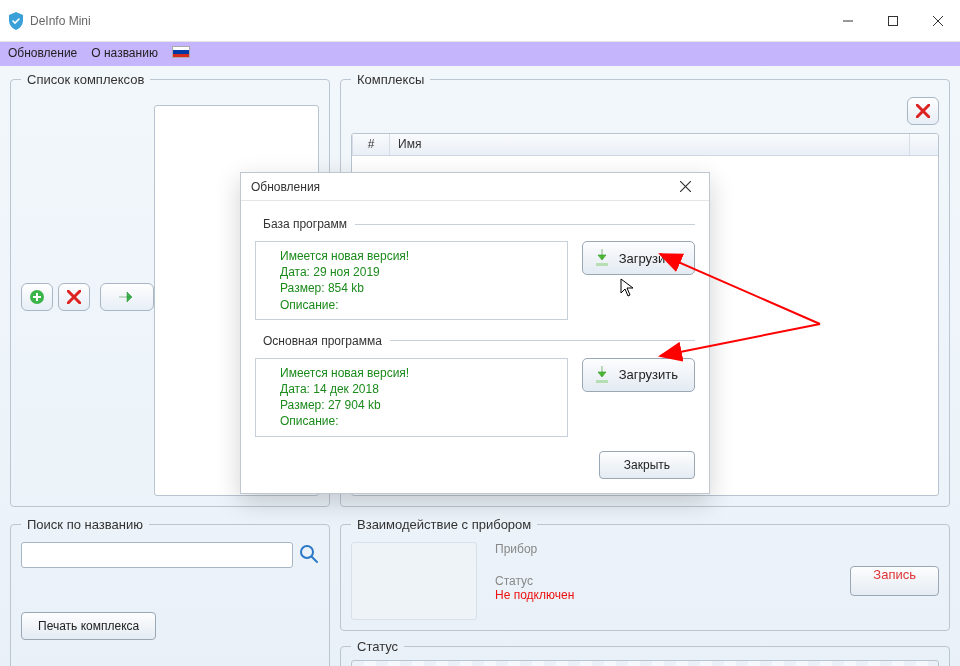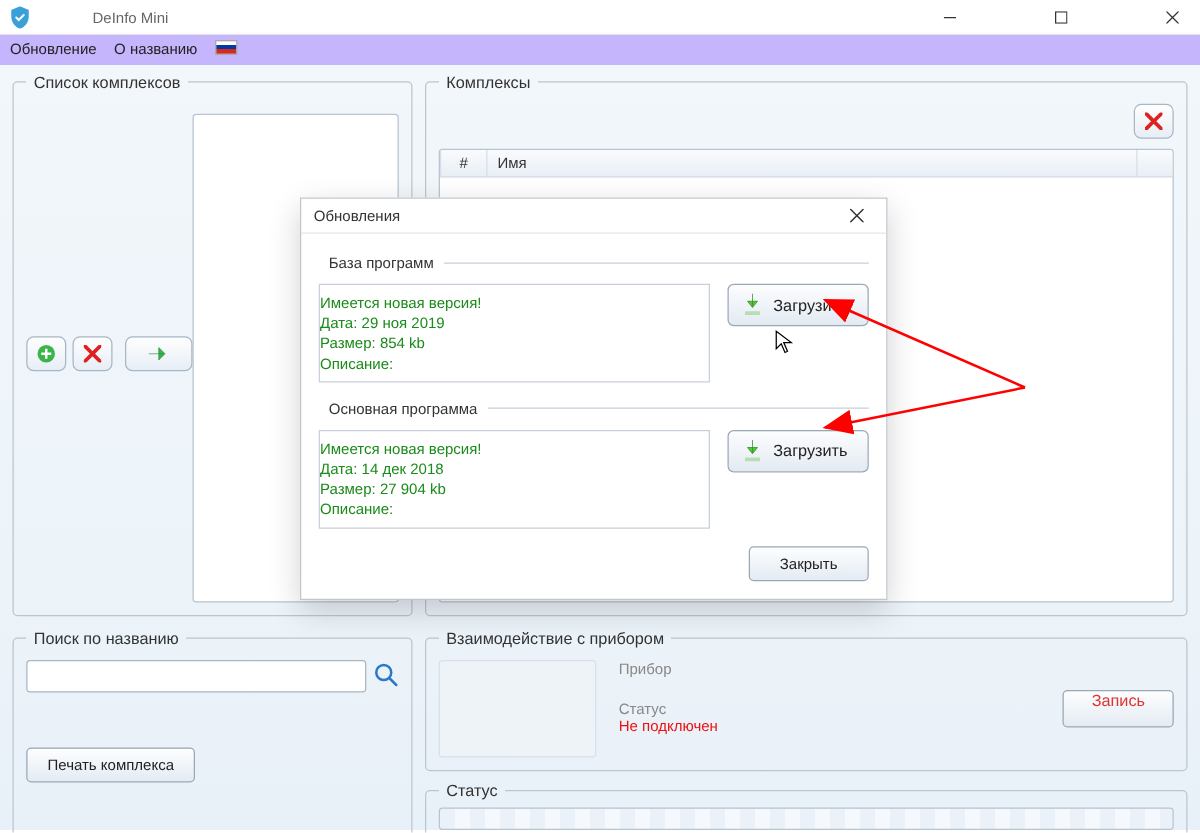--- a/index.html
+++ b/index.html
@@ -1,20 +1,20 @@
 <!DOCTYPE html>
 <html><head>
 <meta charset="utf-8">
 <style>
   * { box-sizing: border-box; font-family: "Segoe UI", Tahoma, Arial, sans-serif; }
   html, body { margin:0; padding:0; width:960px; height:666px; overflow:hidden; }
   body { background: #fff; font-size:12px; color:#333; }
 
   
-  .titlebar { height:28px; display:flex; align-items:center; padding:0 0 0 8px; border-bottom:1px solid #e5e5e5;gap:44px; }
+  .titlebar { height:42px; display:flex; align-items:center; padding:0 0 0 8px; border-bottom:1px solid #e5e5e5; }
   .titlebar .app-icon { width:16px; height:18px; margin-right:6px; }
   .titlebar .title { flex:0 0 auto; color:#666; font-size:12px; }
   .titlebar .spacer { flex:1; }
   .winbtn { width:45px; height:30px; display:flex; align-items:center; justify-content:center; color:#555; }
 
   
   .menubar { height:24px; display:flex; align-items:flex-start; padding: 4px 8px 0 8px; gap:14px; background:#c4b5fd; }
   .menubar .menu-item { font-size:12px; color:#222; }
   .flag { width:18px; height:12px; background:linear-gradient(#fff 33%, #0039a6 33%, #0039a6 66%, #d52b1e 66%); border:1px solid #aaa; }
 
@@ -82,21 +82,21 @@
     position:absolute; left:240px; top:106px; width:470px; background:#fff;
     border:1px solid #bfc7d0; box-shadow:0 8px 24px rgba(0,0,0,.18);
   }
   .modal .mtitle { height:28px; display:flex; align-items:center; padding:0 10px; font-size:12px; color:#333; border-bottom:1px solid #e6e6e6; }
   .modal .mtitle .mclose { margin-left:auto; width:28px; height:28px; display:flex; align-items:center; justify-content:center; color:#444; }
   .modal .mbody { padding:10px 14px 14px 14px; }
   .modal fieldset.sub { border:none; border-top:1px solid #c8d0da; padding:10px 0 0 0; margin:6px 0 14px 0; }
   .modal fieldset.sub legend { padding:0 8px; color:#333; font-size:12px; }
   .upd-row { display:flex; gap:14px; align-items:stretch; }
   .upd-info {
-    flex:1; border:1px solid #c7d0da; background:#fff; padding:6px 0; font-size:12px; line-height:1.35;
+    flex:1; border:1px solid #c7d0da; background:#fff; padding:6px 24px; font-size:12px; line-height:1.35;
     color:#1a8a1a; min-height:62px;
   }
   .dl-btn {
     align-self:flex-start; height:34px; padding:0 16px 0 10px;
     display:inline-flex; align-items:center; gap:8px;
     border:1px solid #9aa7b5; border-radius:5px; background:linear-gradient(#fcfdfe,#e3eaf2); font-size:13px; color:#222;
   }
   .dl-icon { width:18px; height:20px; }
   .close-row { display:flex; justify-content:flex-end; margin-top:12px; }
 

